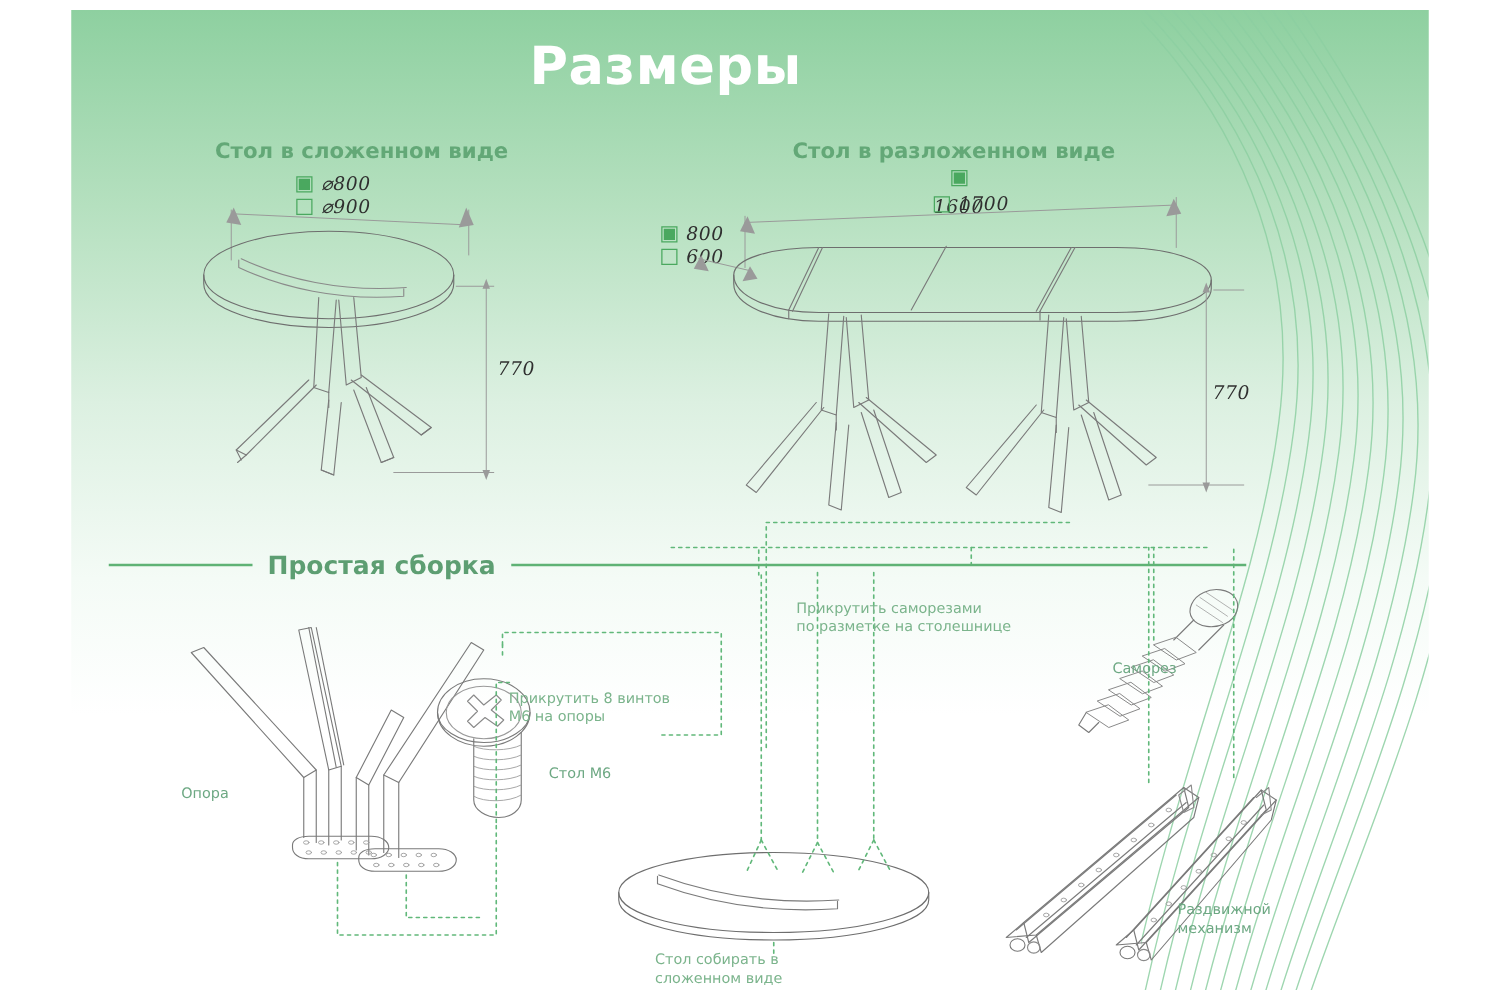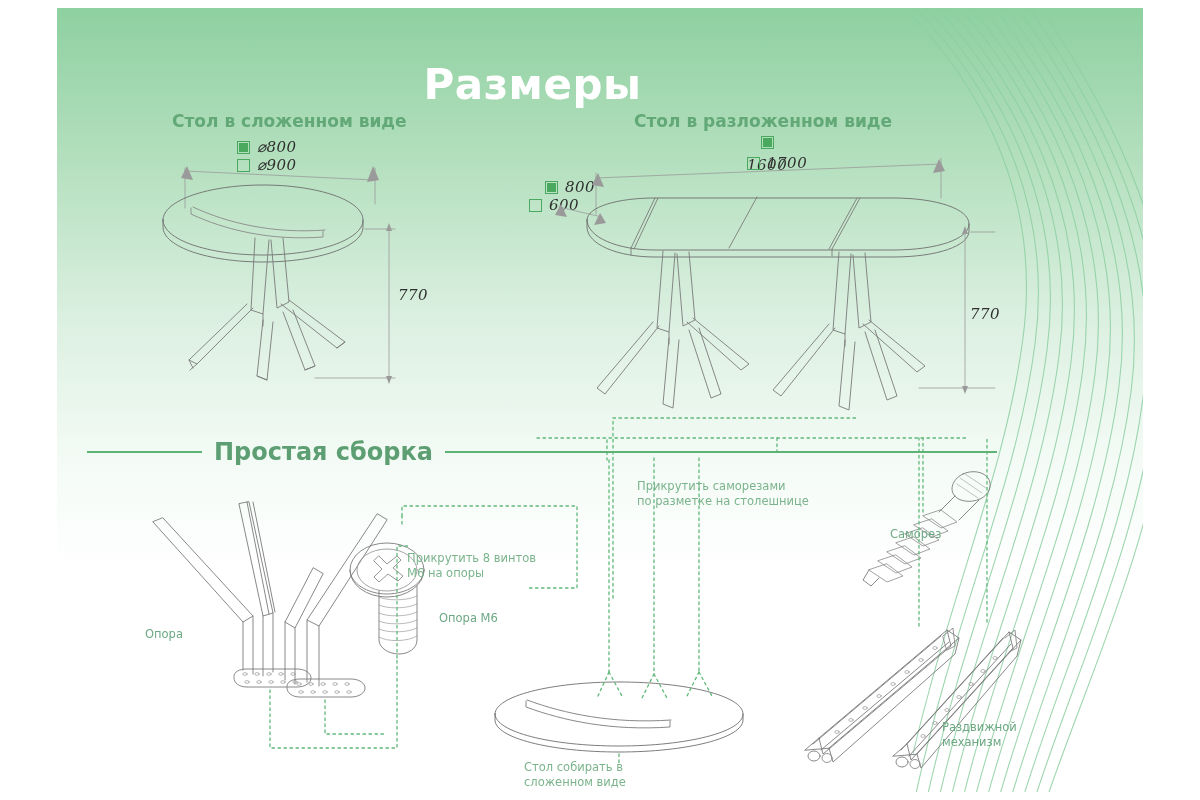--- a/index.html
+++ b/index.html
@@ -37,21 +37,20 @@
   .ttl {
     position: absolute;
     left: 0; top: 20px;
     width: 951px;
     text-align: center;
     color: #ffffff;
     font-size: 42px;
     font-weight: bold;
     letter-spacing: 0.5px;
     font-family: "DejaVu Sans", sans-serif;
-    margin-top: 32px;
   }
 
   .sec-head {
     position: absolute;
     color: #63a877;
     font-size: 17px;
     font-weight: bold;
     white-space: nowrap;
     font-family: "DejaVu Sans", sans-serif;
   }
@@ -100,21 +99,21 @@
     width: 910px; height: 24px;
     display: flex;
     align-items: center;
     gap: 12px;
   }
   .divline { height: 2px; background: #5fb275; flex: 0 0 auto; }
   .divline.short { width: 115px; }
   .divline.long  { flex: 1 1 auto; }
   .divider-txt {
     color: #5d9e72;
-    font-size: 24px;
+    font-size: 20px;
     font-weight: bold;
     white-space: nowrap;
     font-family: "DejaVu Sans", sans-serif;
   }
 
   .note {
     position: absolute;
     color: #7bb48c;
     font-size: 11.5px;
     line-height: 1.28;
@@ -170,21 +169,21 @@
 
     <div class="chk-row" style="left:690px; top:128px;flex-direction:column;">
       <span class="chk on"></span>
       <span class="chk-lbl">1600</span>
     </div>
     <div class="chk-row" style="left:690px; top:146px;">
       <span class="chk"></span>
       <span class="chk-lbl">1700</span>
     </div>
 
-    <div class="chk-row" style="left:488px; top:170px;align-items:center;">
+    <div class="chk-row" style="left:472px; top:170px;align-items:center;">
       <span class="chk on"></span>
       <span class="chk-lbl">800</span>
     </div>
     <div class="chk-row" style="left:472px; top:188px;">
       <span class="chk"></span>
       <span class="chk-lbl">600</span>
     </div>
 
     <div class="dim" style="left:341px; top:278px;">770</div>
     <div class="dim" style="left:913px; top:297px;">770</div>
@@ -449,19 +448,19 @@
     </div>
 
     <div class="note" style="left:350px; top:511px;margin-top:32px;">Прикрутить 8 винтов
 М6 на опоры</div>
     <div class="note" style="left:580px; top:471px;">Прикрутить саморезами
 по разметке на столешнице</div>
     <div class="note" style="left:467px; top:752px;">Стол собирать в
 сложенном виде</div>
 
     <div class="part-lbl" style="left:88px; top:619px;">Опора</div>
-    <div class="part-lbl" style="left:382px; top:603px;">Опора М6</div>
+    <div class="part-lbl" style="left:382px; top:603px;">Стол М6</div>
     <div class="part-lbl" style="left:833px; top:519px;">Саморез</div>
     <div class="part-lbl" style="left:885px; top:712px;">Раздвижной
 механизм</div>
 
   </div>
 </div>
 
 </body></html>

